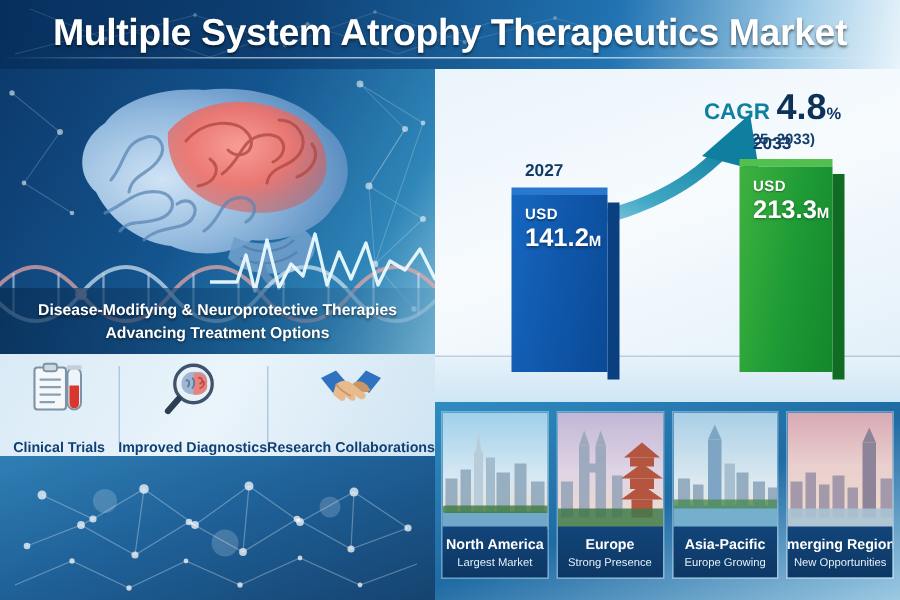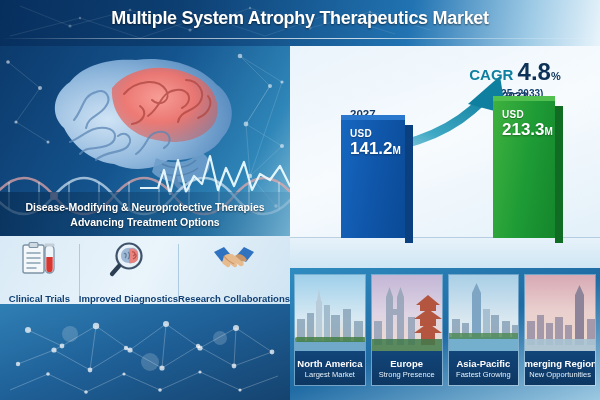--- a/index.html
+++ b/index.html
@@ -21,21 +21,21 @@
     position:absolute;left:0;top:0;width:600px;height:46px;
     background:linear-gradient(100deg,#072f5e 0%,#0d3f72 30%,#2173b2 68%,#9fcbe6 88%,#e8f4fb 100%);
     overflow:hidden;
   }
   #header .hdr-sheen{
     position:absolute;left:0;bottom:7px;width:100%;height:1px;
     background:linear-gradient(90deg,rgba(255,255,255,0) 0%,rgba(255,255,255,.55) 25%,rgba(255,255,255,.75) 60%,rgba(255,255,255,0) 100%);
   }
   #title{
     position:absolute;left:0;top:8px;width:600px;text-align:center;
-    color:#ffffff;font-size:18px;font-weight:bold;letter-spacing:-.3px;
+    color:#ffffff;font-size:25px;font-weight:bold;letter-spacing:-.3px;
     text-shadow:0 1px 2px rgba(0,0,0,.55);
     white-space:nowrap;
   }
 
   
   #hero{
     position:absolute;left:0;top:46px;width:290px;height:190px;overflow:hidden;
     background:linear-gradient(120deg,#0c3a6c 0%,#14548e 45%,#2f86b8 80%,#8cc4dd 100%);
   }
   #brain{position:absolute;left:36px;top:4px;width:220px;height:140px;}
@@ -55,21 +55,21 @@
     position:absolute;left:290px;top:46px;width:310px;height:222px;overflow:hidden;
     background:linear-gradient(160deg,#eaf4fb 0%,#f7fbfe 45%,#dfeef8 100%);
   }
   #chart .floor{
     position:absolute;left:0;bottom:30px;width:100%;height:1px;background:rgba(120,160,190,.45);
   }
   #chart .floorfill{
     position:absolute;left:0;bottom:0;width:100%;height:30px;
     background:linear-gradient(180deg,#e7f2fa 0%,#cfe6f4 100%);
   }
-  .bar{position:absolute;bottom:30px;}
+  .bar{position:absolute;bottom:20px;}
   .bar .face{position:absolute;left:0;top:0;width:100%;height:100%;}
   .bar .side{position:absolute;right:-8px;top:5px;width:8px;height:100%;}
   .bar .cap{position:absolute;left:0;top:-5px;width:100%;height:5px;}
   .bar-2024 .face{background:linear-gradient(100deg,#1667c0 0%,#0f55a8 55%,#0a4a96 100%);}
   .bar-2024 .side{background:#0a3f80;}
   .bar-2024 .cap{background:#2a78cd;}
   .bar-2033 .face{background:linear-gradient(100deg,#3fb23f 0%,#1d9a35 55%,#15862c 100%);}
   .bar-2033 .side{background:#106c23;}
   .bar-2033 .cap{background:#52c04f;}
   .bar .lbl{position:absolute;left:9px;top:8px;color:#fff;}
@@ -483,21 +483,21 @@
               <rect x="23" y="18" width="9" height="52"></rect>
               <polygon points="27.5,8 32,18 23,18"></polygon>
             </g>
           <rect x="34" y="34" width="7" height="36" fill="#a6c0d2"></rect>
           <rect x="0" y="62" width="71" height="16" fill="#74b0cd"></rect>
           <rect x="0" y="58" width="71" height="6" fill="#4e8a54" opacity=".8"></rect>
         </svg>
       </div>
       <div class="band">
         <div class="t">Asia-Pacific</div>
-        <div class="s">Fastest Growing</div>
+        <div class="s">Europe Growing</div>
       </div>
     </div>
 
     <div class="rcard">
       <div class="sky">
         <svg width="71" height="78" viewBox="0 0 71 78" preserveAspectRatio="none">
           <defs>
               <linearGradient id="sk4" x1="0" y1="0" x2="0" y2="1">
             <stop offset="0%" stop-color="#d8a9b4"></stop>
                 <stop offset="45%" stop-color="#e9cfce"></stop>

